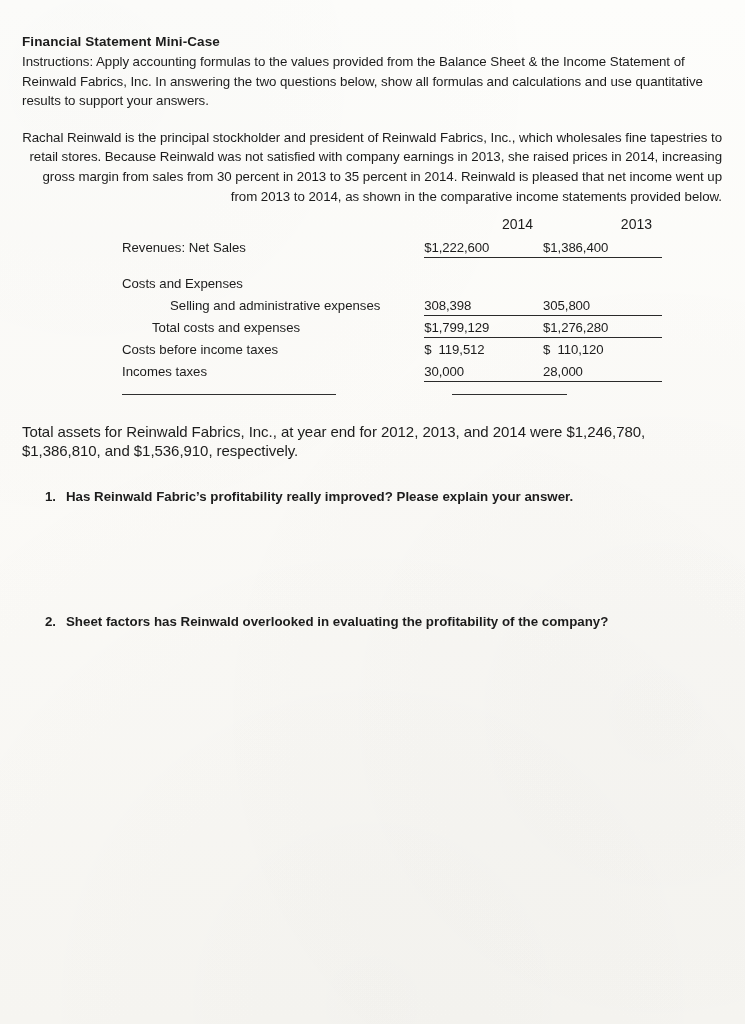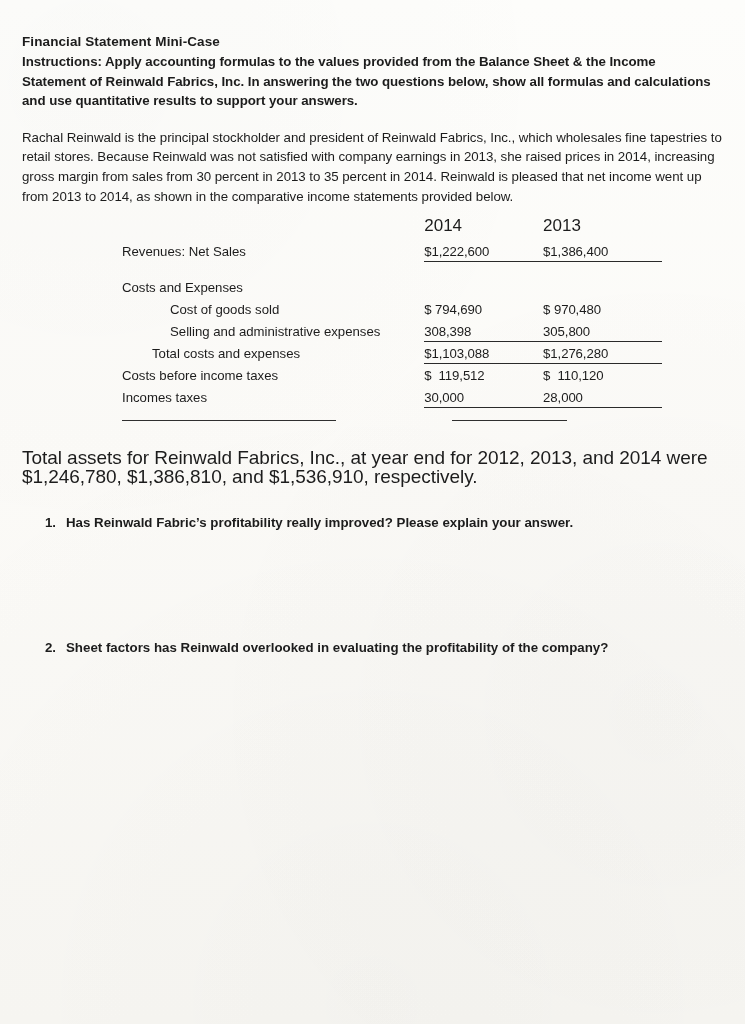--- a/index.html
+++ b/index.html
@@ -42,44 +42,44 @@
     margin-bottom: 3px;
   }
   .para {
     font-size: 13.3px;
     line-height: 19.6px;
     letter-spacing: -0.05px;
     margin: 0;
   }
   .instructions {
     margin-bottom: 17px;
-    font-weight: bold;
   }
   .narrative {
     margin-bottom: 10px;
+    text-align: right;
   }
 
   
   .fin-table {
     margin-left: 100px;
     width: 540px;
     border-collapse: collapse;
     font-size: 13.2px;
   }
   .fin-table td, .fin-table th {
     padding: 0;
     vertical-align: bottom;
     font-weight: normal;
   }
   .col-label { width: 300px; }
   .col-num { width: 118px; text-align: right; padding-right: 6px !important; }
   .hdr-year {
-    text-align: left;
+    text-align: right;
     font-weight: bold;
-    font-size: 17px;
+    font-size: 14px;
     padding-bottom: 3px !important;
     padding-right: 10px !important;
   }
   .row-h { height: 22px; }
   .row-gap { height: 14px; }
   .indent-1 { padding-left: 0 !important; }
   .indent-2 { padding-left: 48px !important; }
   .indent-3 { padding-left: 30px !important; }
   .num {
     text-align: left;
@@ -91,21 +91,21 @@
   .cellpad { padding-top: 2px !important; padding-bottom: 2px !important; }
 
   .hline {
     position: absolute;
     background: #2f2f2f;
     height: 1px;
   }
 
   .closing {
     margin-top: 22px;
-    font-size: 19px;
+    font-size: 15px;
     line-height: 19.6px;
   }
   .questions {
     margin-top: 26px;
   }
   .q-item {
     display: flex;
     font-size: 13.3px;
     font-weight: bold;
     line-height: 19px;
@@ -157,32 +157,27 @@
         </tr>
         <tr class="row-gap">
             <td colspan="3"></td>
           </tr>
         <tr class="row-h">
           <td class="indent-1 cellpad">Costs and Expenses</td>
           <td class="num cellpad"></td>
           <td class="num cellpad"></td>
         </tr>
         <tr class="row-h">
-          <td class="indent-2 cellpad">Cost of goods sold</td>
-          <td class="num cellpad">$ 794,690</td>
-          <td class="num cellpad">$ 970,480</td>
-        </tr>
-        <tr class="row-h">
           <td class="indent-2 cellpad">Selling and administrative expenses</td>
           <td class="num cellpad rule-bottom">308,398</td>
           <td class="num cellpad rule-bottom">305,800</td>
         </tr>
         <tr class="row-h">
           <td class="indent-3 cellpad">Total costs and expenses</td>
-          <td class="num cellpad rule-bottom">$1,103,088</td>
+          <td class="num cellpad rule-bottom">$1,799,129</td>
           <td class="num cellpad rule-bottom">$1,276,280</td>
         </tr>
         <tr class="row-h">
           <td class="indent-1 cellpad">Costs before income taxes</td>
           <td class="num cellpad">$  119,512</td>
           <td class="num cellpad">$  110,120</td>
         </tr>
         <tr class="row-h">
           <td class="indent-1 cellpad">Incomes taxes</td>
           <td class="num cellpad rule-bottom">30,000</td>

